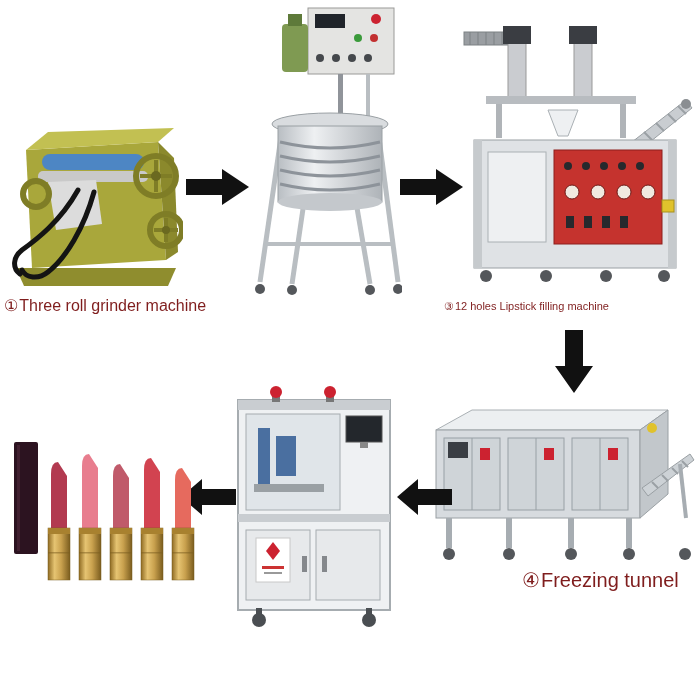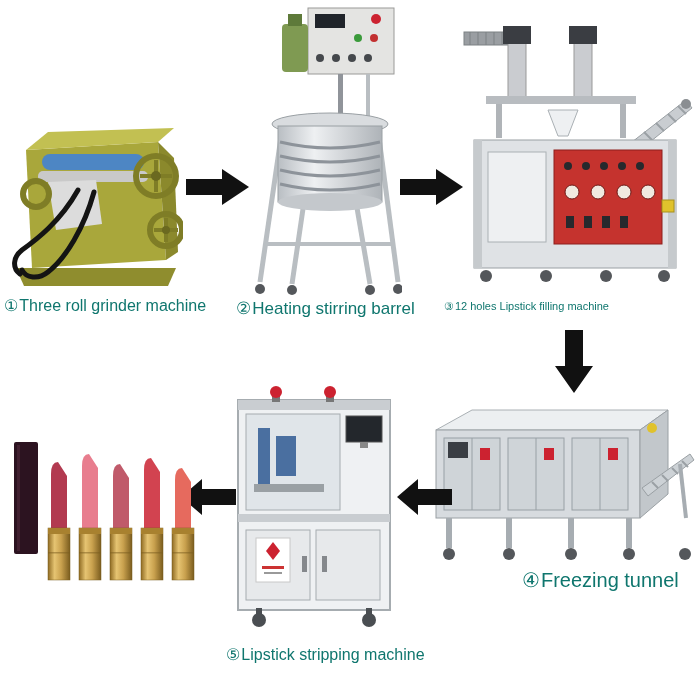--- a/index.html
+++ b/index.html
@@ -1,19 +1,19 @@
 <!DOCTYPE html>
 <html><head>
 <meta charset="utf-8">
 <style>
   html,body{margin:0;padding:0;background:#ffffff;}
   #canvas{position:relative;width:700px;height:700px;background:#ffffff;overflow:hidden;
           font-family:"Liberation Sans", sans-serif;}
   .abs{position:absolute;}
-  .label{position:absolute;color:#0f766e;white-space:nowrap;font-family:"Liberation Sans", sans-serif;}
+  .label{position:absolute;color:#7f1d1d;white-space:nowrap;font-family:"Liberation Sans", sans-serif;}
   .num{margin-right:1px;}
   svg{display:block;}
 </style>
 </head>
 <body>
 
 <div id="canvas">
 
   <div class="abs" style="left:8px;top:72px;">
     <svg width="175" height="220" viewBox="0 0 175 220">
@@ -161,23 +161,20 @@
           <circle cx="90" cy="252" r="6"></circle>
           <circle cx="150" cy="252" r="6"></circle>
           <circle cx="208" cy="252" r="6"></circle>
       </g>
     </svg>
   </div>
 
   <div class="label" style="left:4px;top:296px;font-size:16px;">
     <span class="num">①</span><span>Three roll grinder machine</span>
   </div>
-  <div class="label" style="left:236px;top:298px;font-size:17px;">
-    <span class="num">②</span><span>Heating stirring barrel</span>
-  </div>
   <div class="label" style="left:444px;top:300px;font-size:11px;">
     <span class="num">③</span><span>12 holes Lipstick filling machine</span>
   </div>
 
   <div class="abs" style="left:554px;top:330px;">
     <svg width="40" height="64" viewBox="0 0 40 64">
       <polygon points="11,0 29,0 29,36 39,36 20,63 1,36 11,36" fill="#111111"></polygon>
     </svg>
   </div>
 
@@ -262,23 +259,20 @@
       <rect x="72" y="172" width="5" height="16" fill="#85888c"></rect>
       <rect x="92" y="172" width="5" height="16" fill="#85888c"></rect>
       <g fill="#4a4e52">
         <rect x="26" y="224" width="6" height="8"></rect>
           <rect x="136" y="224" width="6" height="8"></rect>
         <circle cx="29" cy="236" r="7"></circle>
           <circle cx="139" cy="236" r="7"></circle>
       </g>
     </svg>
   </div>
-  <div class="label" style="left:226px;top:645px;font-size:16px;">
-    <span class="num">⑤</span><span>Lipstick stripping machine</span>
-  </div>
 
   <div class="abs" style="left:180px;top:478px;">
     <svg width="56" height="38" viewBox="0 0 56 38">
       <polygon points="56,11 22,11 22,1 1,19 22,37 22,27 56,27" fill="#111111"></polygon>
     </svg>
   </div>
 
   <div class="abs" style="left:8px;top:428px;">
     <svg width="195" height="160" viewBox="0 0 195 160">
       <defs>

